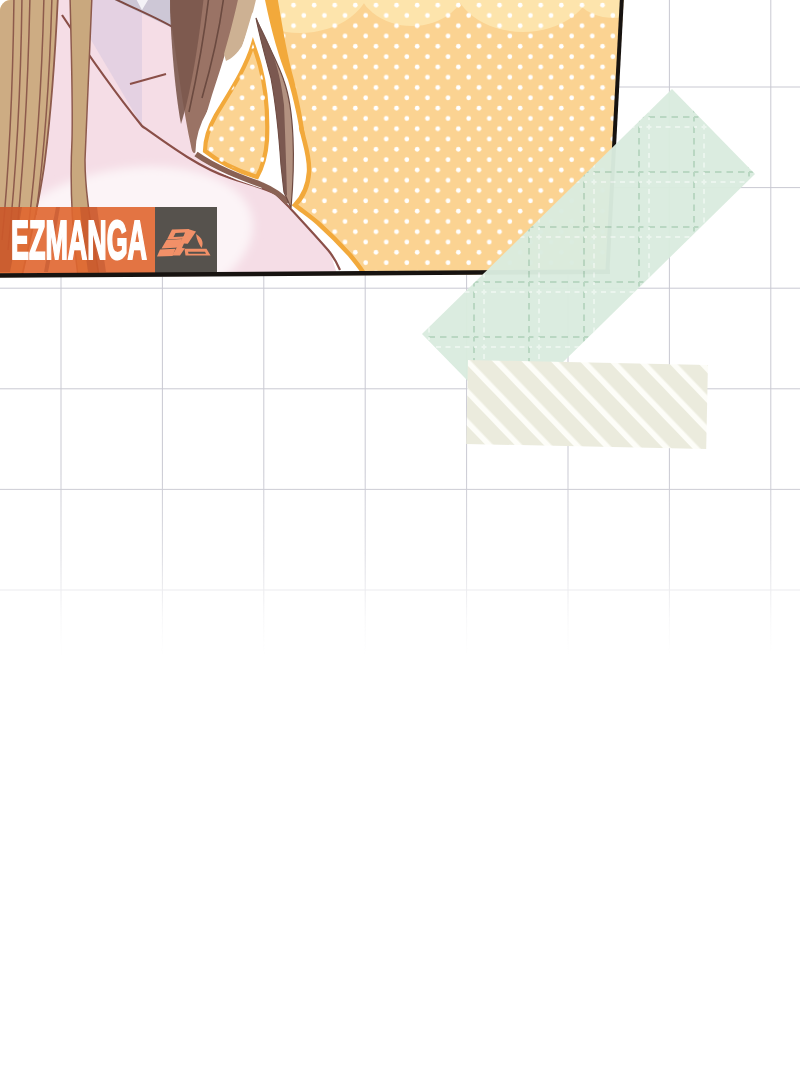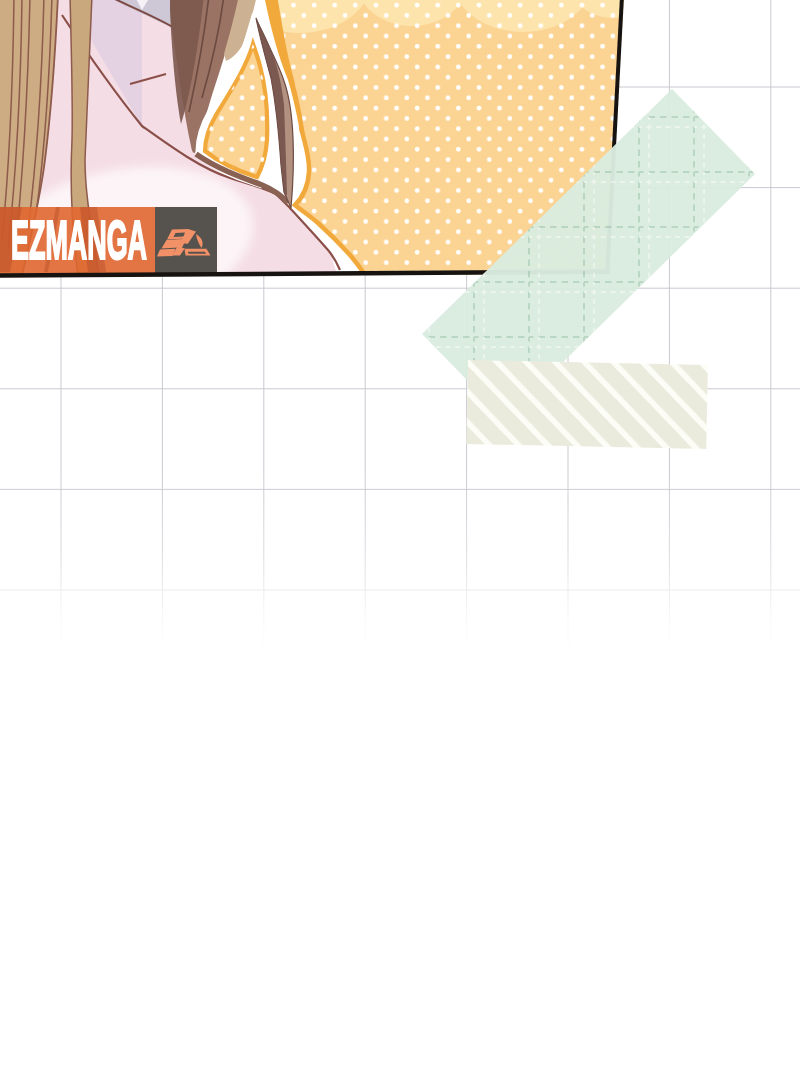--- a/index.html
+++ b/index.html
@@ -1,16 +1,16 @@
 <!DOCTYPE html>
 <html><head>
 <meta charset="utf-8">
 <style>
   html,body{margin:0;padding:0;background:#ffffff;}
-  .page{position:relative;width:800px;height:1080px;overflow:hidden;font-family:"Liberation Sans",sans-serif;}
+  .page{position:relative;width:800px;height:1080px;overflow:hidden;font-family:"Liberation Sans",sans-serif;border-radius:11px;}
 </style>
 </head>
 <body>
 <div class="page">
 <svg width="800" height="1080" viewBox="0 0 800 1080" xmlns="http://www.w3.org/2000/svg">
 <defs>
   <pattern id="polka" width="20.6" height="20.6" patternUnits="userSpaceOnUse">
     <circle cx="5.15" cy="5.15" r="2.35" fill="#ffffff"></circle>
     <circle cx="15.45" cy="15.45" r="2.35" fill="#ffffff"></circle>
   </pattern>

